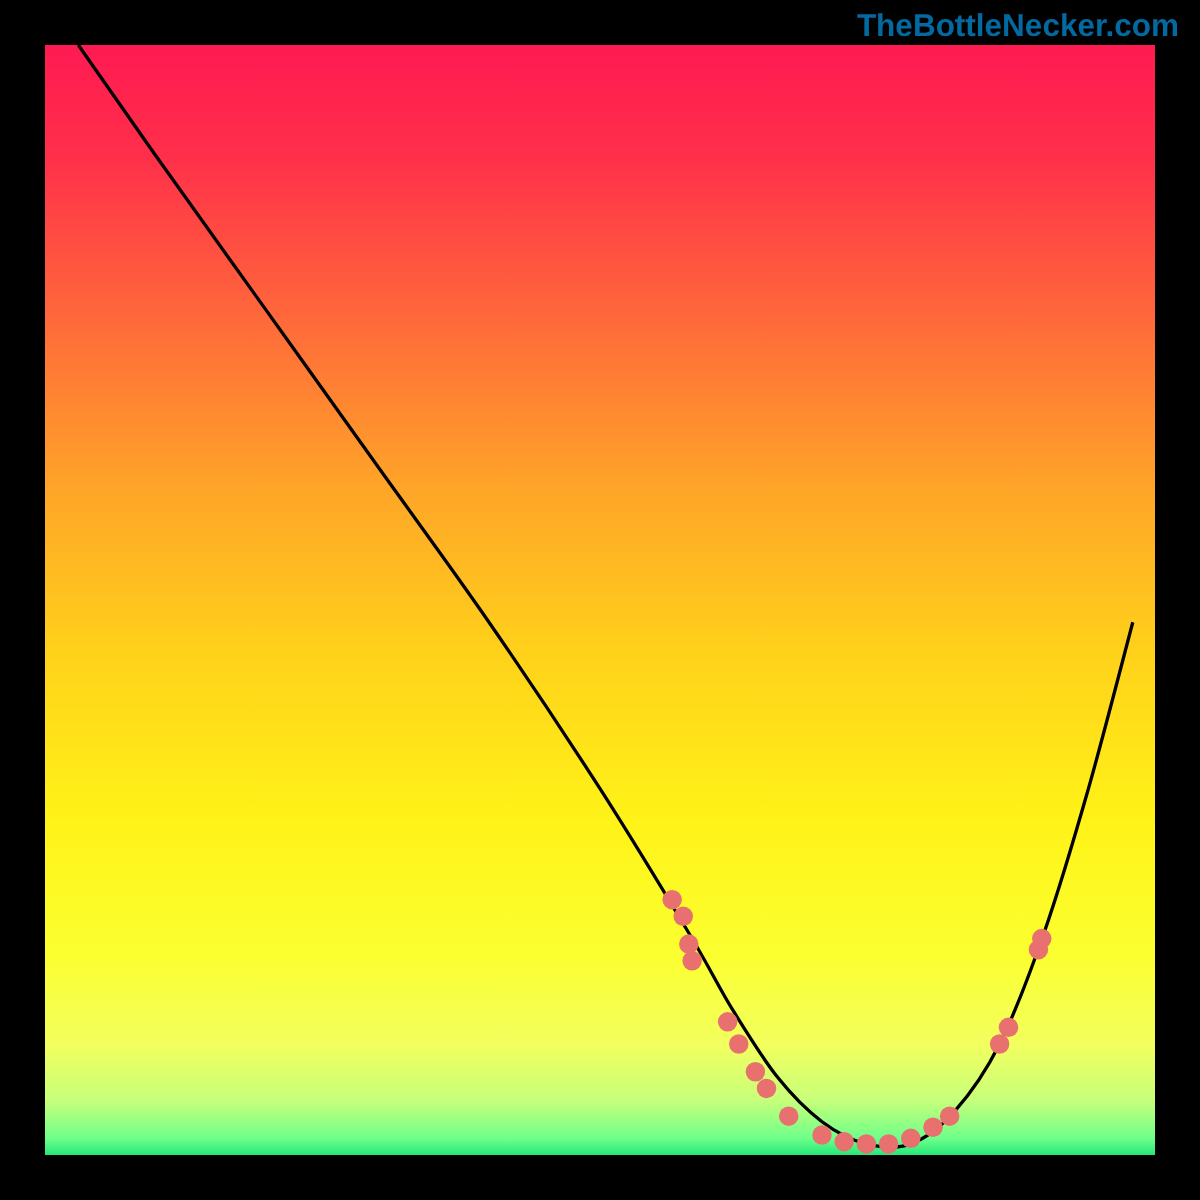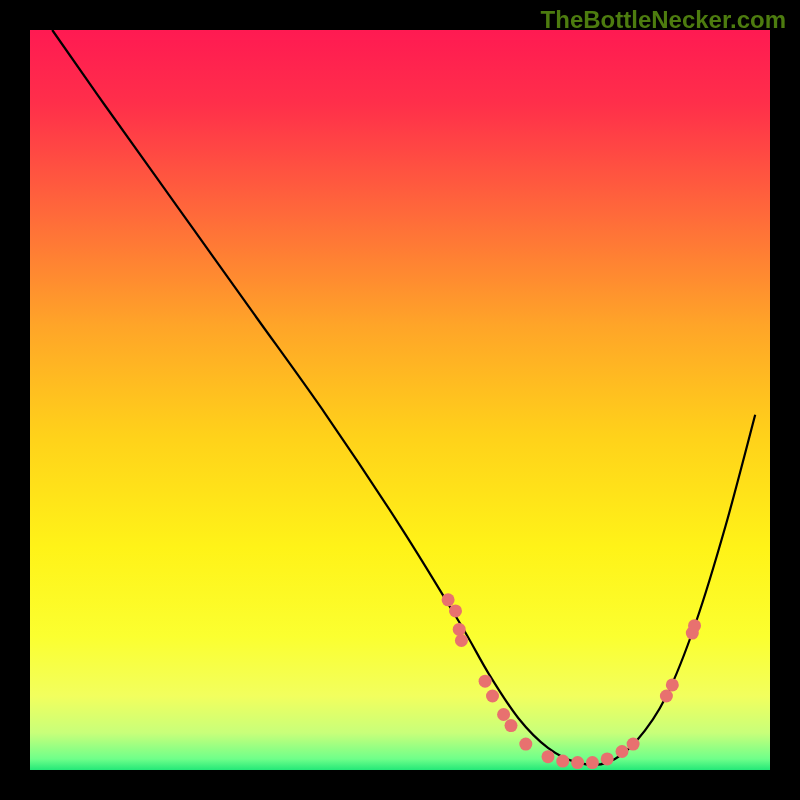--- a/index.html
+++ b/index.html
@@ -14,22 +14,22 @@
   .container {
     position: relative;
     width: 800px;
     height: 800px;
     background: #000000;
   }
   .attribution {
     position: absolute;
     top: 6px;
     right: 14px;
-    color: #4d7c0f;
-    font-size: 24px;
+    color: #0369a1;
+    font-size: 21px;
     font-weight: bold;
     z-index: 10;
   }
   svg {
     display: block;
   }
 </style>
 </head>
 <body>
 

